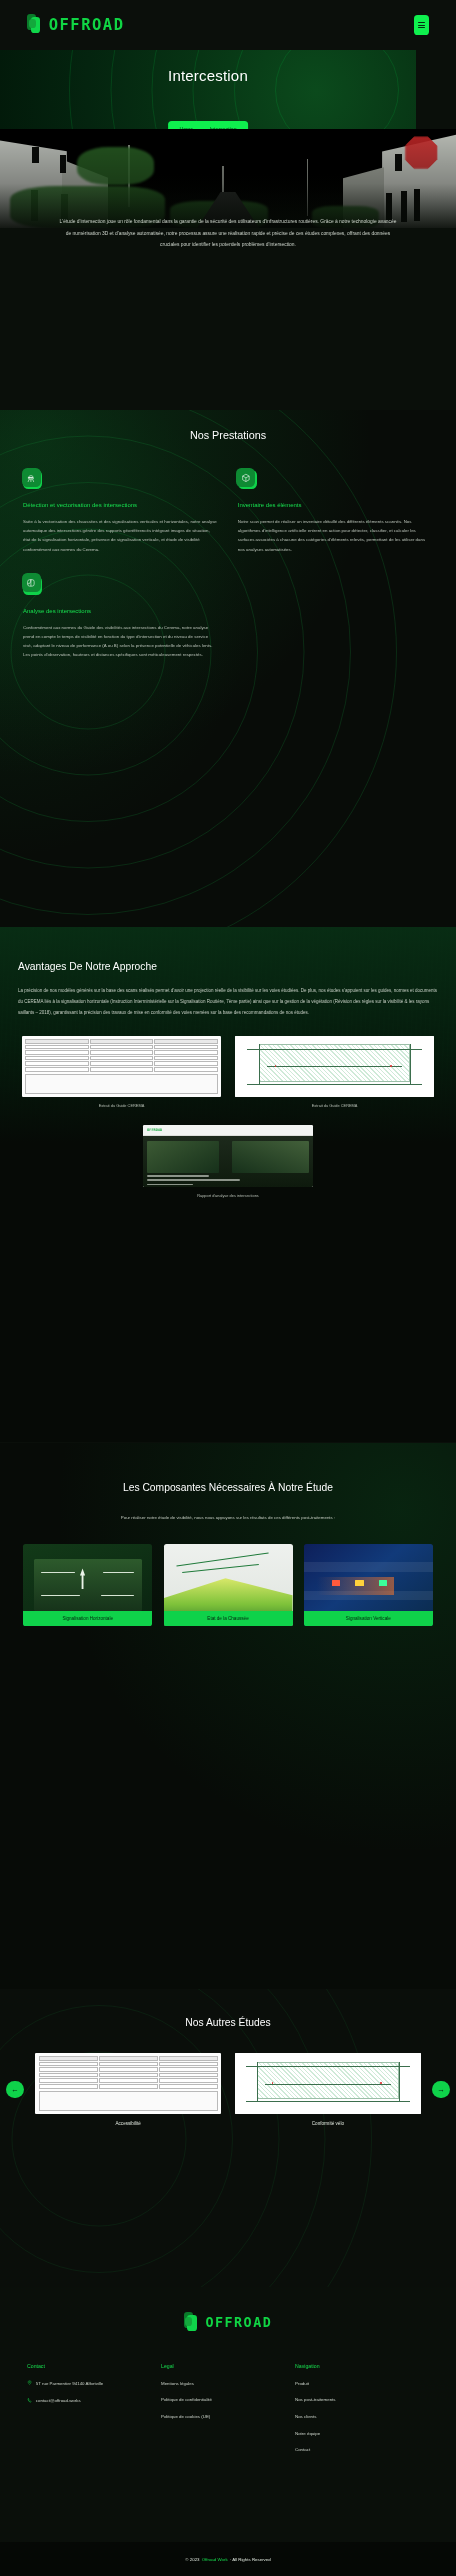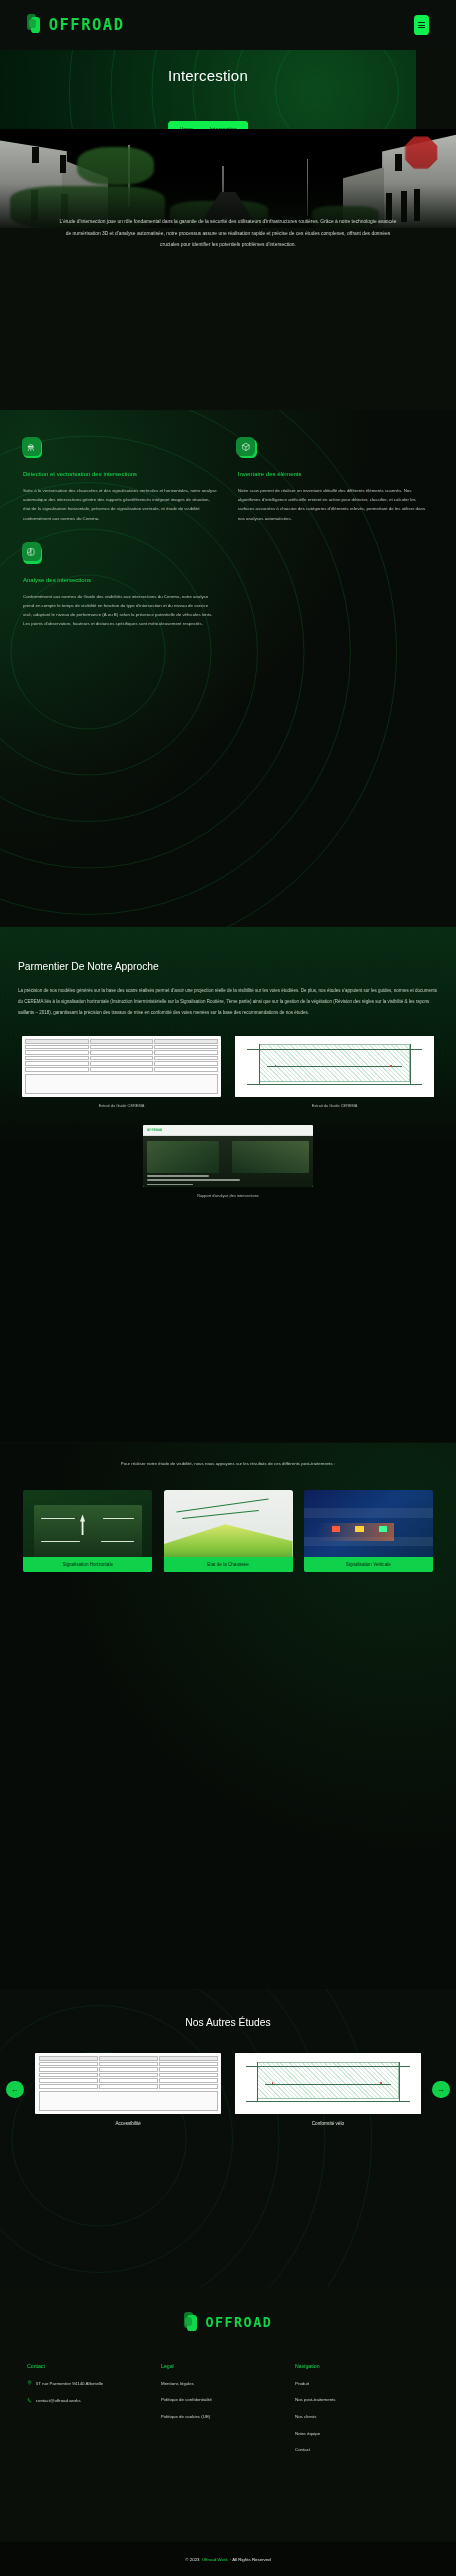--- a/index.html
+++ b/index.html
@@ -338,20 +338,21 @@
 
   <div class="prest">
     <div class="arcwrap">
       <i style="width:155px;height:155px;"></i>
       <i style="width:247px;height:247px;"></i>
       <i style="width:340px;height:340px;"></i>
       <i style="width:433px;height:433px;"></i>
       <i style="width:526px;height:526px;"></i>
       <i style="width:618px;height:618px;"></i>
     </div>
+    <div class="sec-title">Nos Prestations</div>
 
     <div class="cards">
 
       <div class="card">
         <div class="card-ico">
           <div class="inner">
             <svg viewBox="0 0 24 24" fill="none" stroke="#fff" stroke-width="1.4" stroke-linecap="round">
               <path d="M6.5 11h11l-1.4-3.3a1.6 1.6 0 0 0-1.5-1h-5.2a1.6 1.6 0 0 0-1.5 1z"></path>
               <rect x="6" y="11" width="12" height="4.2" rx="1.2"></rect>
               <path d="M8.6 13.1h1.6M13.8 13.1h1.6"></path>
@@ -387,21 +388,21 @@
         </div>
         <h3>Analyse des intersections</h3>
         <p>Conformément aux normes du Guide des visibilités aux intersections du Cerema, notre analyse prend en compte le temps de visibilité en fonction du type d'intersection et du niveau de service visé, adaptant le niveau de performance (A ou B) selon la présence potentielle de véhicules lents. Les points d'observation, hauteurs et distances spécifiques sont méticuleusement respectés.</p>
       </div>
 
     </div>
   </div>
 
   <div class="adv">
     <div class="adv-bg"></div>
-    <h2>Parmentier De Notre Approche</h2>
+    <h2>Avantages De Notre Approche</h2>
     <div class="lede">La précision de nos modèles générés sur la base des scans réalisés permet d'avoir une projection réelle de la visibilité sur les voies étudiées. De plus, nos études s'appuient sur les guides, normes et documents du CEREMA liés à la signalisation horizontale (Instruction Interministérielle sur la Signalisation Routière, 7ème partie) ainsi que sur la gestion de la végétation (Révision des règles sur la visibilité &amp; les rayons saillants – 2018), garantissant la précision des travaux de mise en conformité des voies menées sur la base des recommandations de nos études.</div>
 
     <div class="figrow">
       <div class="fig">
         <div class="frame">
           <div class="docmock">
             <div class="r">
                 <div class="c h"></div>
                 <div class="c h"></div>
                 <div class="c h"></div>
@@ -466,20 +467,21 @@
           <div class="rs-line" style="left:4.1px;bottom:2.1px;width:46px;"></div>
         </div>
       </div>
       <div class="fig" style="margin-top:0;">
         <div class="cap">Rapport d'analyse des intersections</div>
       </div>
     </div>
   </div>
 
   <div class="comp">
+    <h2>Les Composantes Nécessaires À Notre Étude</h2>
     <div class="sub">Pour réaliser notre étude de visibilité, nous nous appuyons sur les résultats de ces différents post-traitements :</div>
 
     <div class="tiles">
       <div class="tile">
         <div class="shot shot-horiz">
           <div class="rd"></div>
           <div class="mark" style="left:14%;top:34%;width:26%;"></div>
           <div class="mark" style="left:62%;top:34%;width:24%;"></div>
           <div class="mark" style="left:14%;top:62%;width:30%;"></div>
           <div class="mark" style="left:60%;top:62%;width:26%;"></div>

